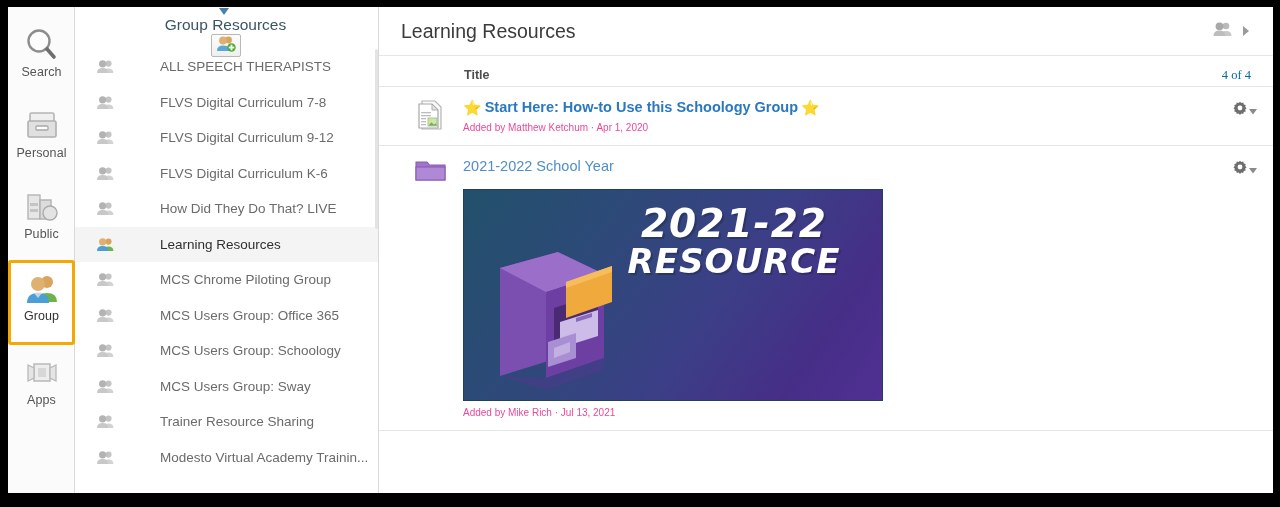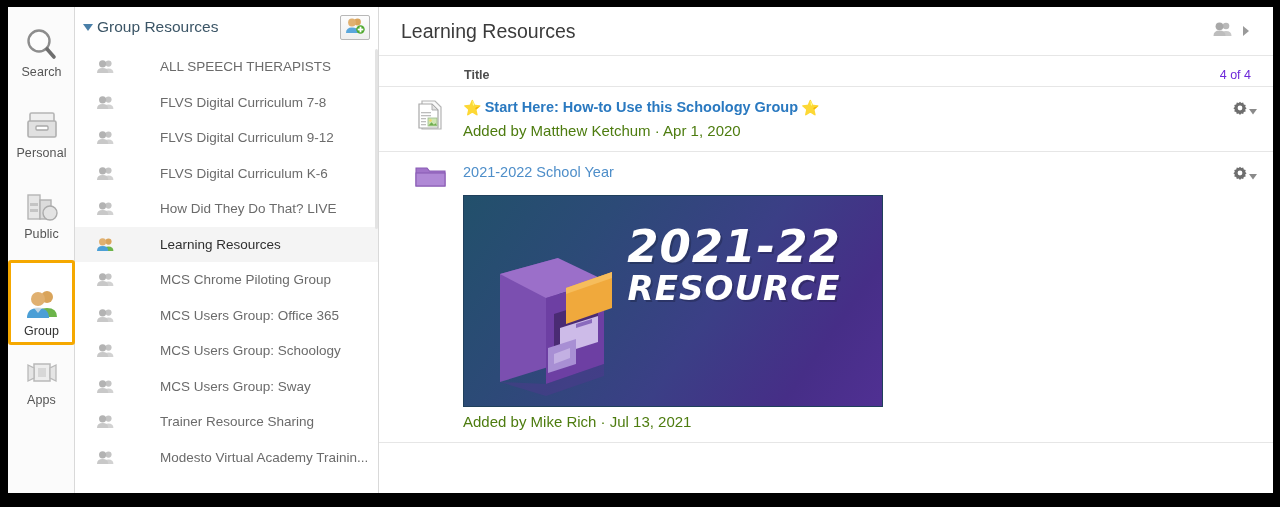--- a/index.html
+++ b/index.html
@@ -67,40 +67,41 @@
     font-family: "Liberation Sans", sans-serif;
     letter-spacing: 0.1px;
   }
   .rail-item.selected {
     border: 3px solid #f5a800;
     border-radius: 3px;
     width: 67px;
     height: 85px;
     background: #ffffff;
     box-sizing: border-box;
-    padding-top: 21px;
+    padding-top: 6px;
   }
   .rail-item.selected .rail-label { color: #333333; }
 
   
   .grouplist {
     width: 304px;
     min-width: 304px;
     background: #ffffff;
     border-right: 1px solid #d9d9d9;
     box-sizing: border-box;
     position: relative;
     overflow: hidden;
   }
   .gl-header {
     height: 40px;
     display: flex;
     align-items: center;
     padding: 0 8px 0 6px;
     box-sizing: border-box;
+    flex-direction: column;
   }
   .gl-caret {
     width: 14px;
     height: 14px;
     display: flex;
     align-items: center;
     justify-content: center;
     margin-right: 2px;
   }
   .gl-title {
@@ -196,22 +197,22 @@
   }
   .col-title {
     font-size: 12.5px;
     color: #4d4d4d;
     font-weight: bold;
     font-family: "Liberation Sans", sans-serif;
     flex: 1;
   }
   .col-count {
     font-size: 12.5px;
-    color: #6d28d9;
-    font-family: Liberation Sans, sans-serif;
+    color: #0369a1;
+    font-family: Liberation Serif, serif;
   }
 
   .row {
     display: flex;
     align-items: flex-start;
     padding: 12px 16px 12px 34px;
     box-sizing: border-box;
     border-bottom: 1px solid #e6e6e6;
     position: relative;
   }
@@ -234,22 +235,22 @@
     font-family: "Liberation Sans", sans-serif;
     font-weight: bold;
     display: flex;
     align-items: center;
     gap: 3px;
     line-height: 1.2;
   }
   .row-title.plain { font-weight: normal; color: #4e8ec9; }
   .row-sub {
     margin-top: 6px;
-    font-size: 15px;
-    color: #4d7c0f;
+    font-size: 10px;
+    color: #ec4899;
     font-family: "Liberation Sans", sans-serif;
   }
   .row-gear {
     width: 34px;
     min-width: 34px;
     display: flex;
     align-items: flex-start;
     justify-content: flex-end;
     gap: 2px;
     padding-top: 2px;
@@ -274,21 +275,21 @@
     width: 260px;
     text-align: center;
     color: #ffffff;
     font-family: "DejaVu Sans", sans-serif;
     font-weight: bold;
     font-style: italic;
     line-height: 1.04;
     text-shadow: 2px 2px 0 rgba(0,0,0,0.20);
     letter-spacing: 1px;
   }
-  .bt1 { font-size: 45px; margin-top: 14px; }
+  .bt1 { font-size: 39px; }
   .bt2 { font-size: 34px; }
   .bt3 { font-size: 39px; }
 
   .cabinet {
     position: absolute;
     left: 16px;
     top: 40px;
     width: 160px;
     height: 165px;
   }

